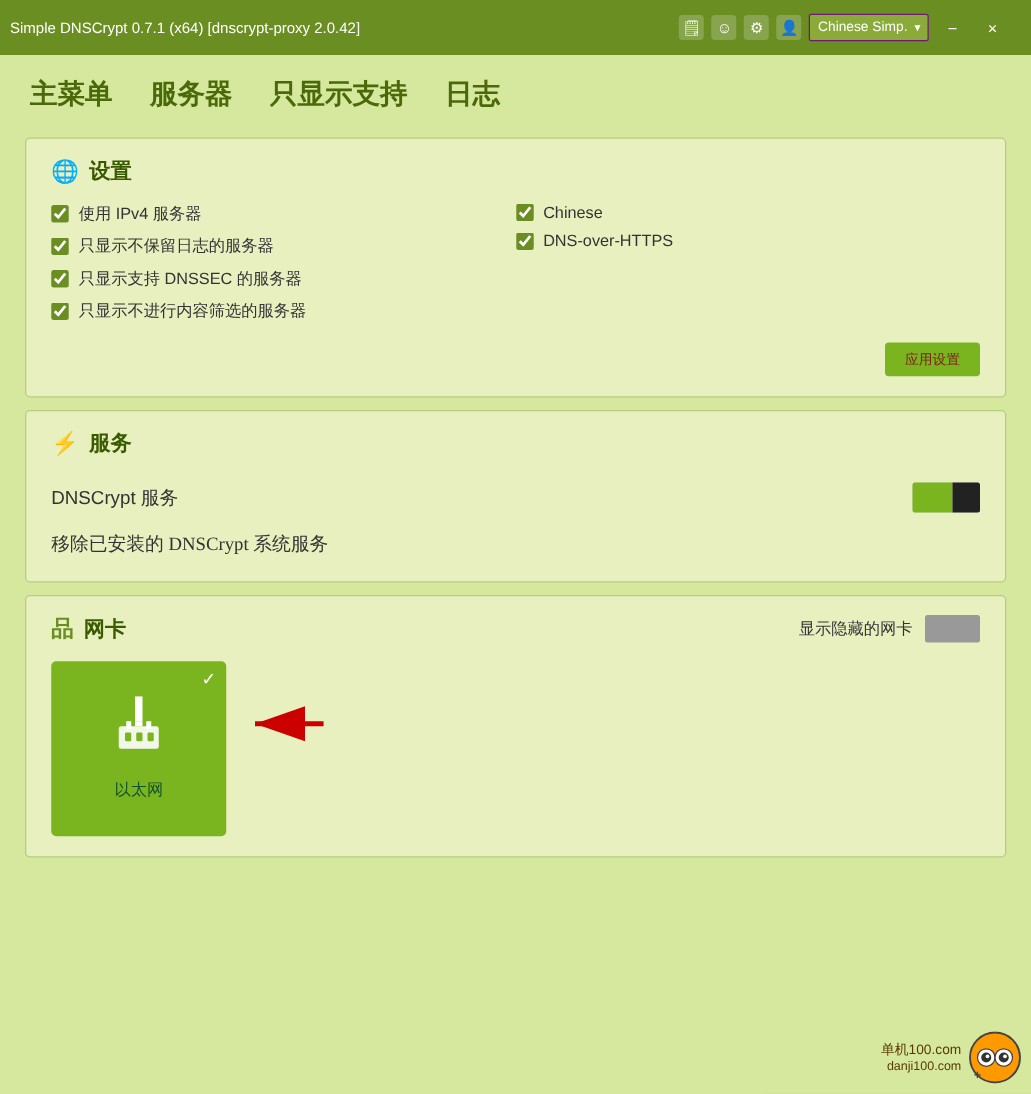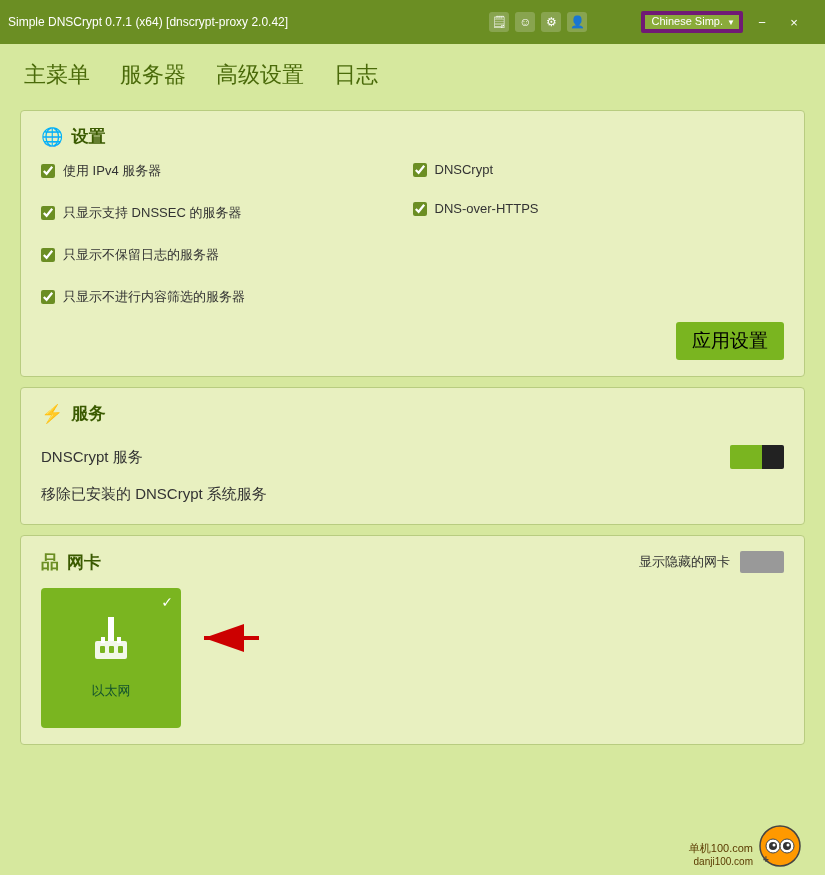--- a/index.html
+++ b/index.html
@@ -40,31 +40,30 @@
       border-radius: 3px;
       display: flex;
       align-items: center;
       justify-content: center;
       color: white;
       font-size: 12px;
       cursor: pointer;
     }
     .lang-dropdown {
       background: #8aab3a;
-      border: 4px solid #701a75;
+      border: 1px solid #701a75;
       color: white;
       font-size: 11px;
       padding: 2px 16px 2px 6px;
       cursor: pointer;
       position: relative;
       height: 22px;
       display: flex;
-      align-items: flex-end;
+      align-items: center;
       border-radius: 2px;
-      margin-left: 48px;
     }
     .lang-dropdown::after {
       content: "▼";
       font-size: 8px;
       position: absolute;
       right: 4px;
     }
     .win-btn {
       width: 26px;
       height: 26px;
@@ -87,21 +86,21 @@
     
     .nav {
       padding: 16px 24px 10px 24px;
       display: flex;
       gap: 30px;
     }
     .nav-item {
       font-size: 22px;
       color: #4a6a0a;
       cursor: pointer;
-      font-weight: normal;
+      font-weight: bold;
     }
 
     
     .section {
       background: #e8f0c0;
       border: 1px solid #b8cc80;
       border-radius: 4px;
       margin: 10px 20px;
       padding: 14px 20px 16px 20px;
     }
@@ -122,21 +121,21 @@
 
     
     .settings-grid {
       display: grid;
       grid-template-columns: 1fr 1fr;
       gap: 0;
     }
     .settings-left, .settings-right {
       display: flex;
       flex-direction: column;
-      gap: 24px;
+      gap: 8px;
     }
     .checkbox-row {
       display: flex;
       align-items: center;
       gap: 8px;
       font-size: 13px;
       color: #333;
     }
     .checkbox-row input[type="checkbox"] {
       width: 14px;
@@ -144,25 +143,25 @@
       accent-color: #6b8e23;
       cursor: pointer;
     }
     .apply-btn-row {
       display: flex;
       justify-content: flex-end;
       margin-top: 16px;
     }
     .green-btn {
       background: #7ab520;
-      color: #000000;
+      color: #7f1d1d;
       border: none;
       border-radius: 3px;
       padding: 6px 16px;
-      font-size: 19px;
+      font-size: 11px;
       cursor: pointer;
       font-family: inherit;
     }
 
     
     .service-row {
       display: flex;
       align-items: center;
       justify-content: space-between;
       padding: 6px 0;
@@ -191,20 +190,21 @@
       background: #222;
       width: 22px;
       height: 100%;
       border-radius: 0 2px 2px 0;
     }
     .service-row2 {
       display: flex;
       align-items: center;
       justify-content: space-between;
       padding: 10px 0 4px 0;
+      font-family: Liberation Serif, serif;
     }
 
     
     .netcard-header-row {
       display: flex;
       align-items: center;
       justify-content: space-between;
       margin-bottom: 14px;
     }
     .netcard-header-left {
@@ -257,23 +257,23 @@
     }
     .netcard-card .card-label {
       font-size: 13px;
       color: #14532d;
     }
 
     
     .watermark {
       position: absolute;
       bottom: 8px;
-      right: 24px;
-      display: flex;
-      align-items: flex-end;
+      right: 8px;
+      display: flex;
+      align-items: center;
       gap: 6px;
     }
     .watermark-text {
       font-size: 11px;
       color: #5a3a00;
       line-height: 1.4;
     }
     .watermark-url {
       font-size: 10px;
       color: #5a3a00;
@@ -295,52 +295,52 @@
     <div class="win-btn">−</div>
     <div class="win-btn close">×</div>
   </div>
 </div>
 
 <div class="main">
 
   <div class="nav">
     <span class="nav-item">主菜单</span>
     <span class="nav-item">服务器</span>
-    <span class="nav-item">高级设置</span>
+    <span class="nav-item">只显示支持</span>
     <span class="nav-item">日志</span>
   </div>
 
   <div class="section">
     <div class="section-header">
       <span class="section-icon">🌐</span>
       <span>设置</span>
     </div>
     <div class="settings-grid">
       <div class="settings-left">
         <label class="checkbox-row">
           <input type="checkbox" checked="" style="">
           <span>使用 IPv4 服务器</span>
         </label>
         <label class="checkbox-row">
           <input type="checkbox" checked="" style="">
+          <span>只显示不保留日志的服务器</span>
+        </label>
+        <label class="checkbox-row">
+          <input type="checkbox" checked="" style="">
           <span>只显示支持 DNSSEC 的服务器</span>
         </label>
         <label class="checkbox-row">
           <input type="checkbox" checked="" style="">
-          <span>只显示不保留日志的服务器</span>
-        </label>
-        <label class="checkbox-row">
-          <input type="checkbox" checked="" style="">
           <span>只显示不进行内容筛选的服务器</span>
         </label>
       </div>
       <div class="settings-right">
         <label class="checkbox-row">
           <input type="checkbox" checked="" style="">
-          <span>DNSCrypt</span>
+          <span>Chinese</span>
         </label>
         <label class="checkbox-row">
           <input type="checkbox" checked="" style="">
           <span>DNS-over-HTTPS</span>
         </label>
       </div>
     </div>
     <div class="apply-btn-row">
       <button class="green-btn">应用设置</button>
     </div>

